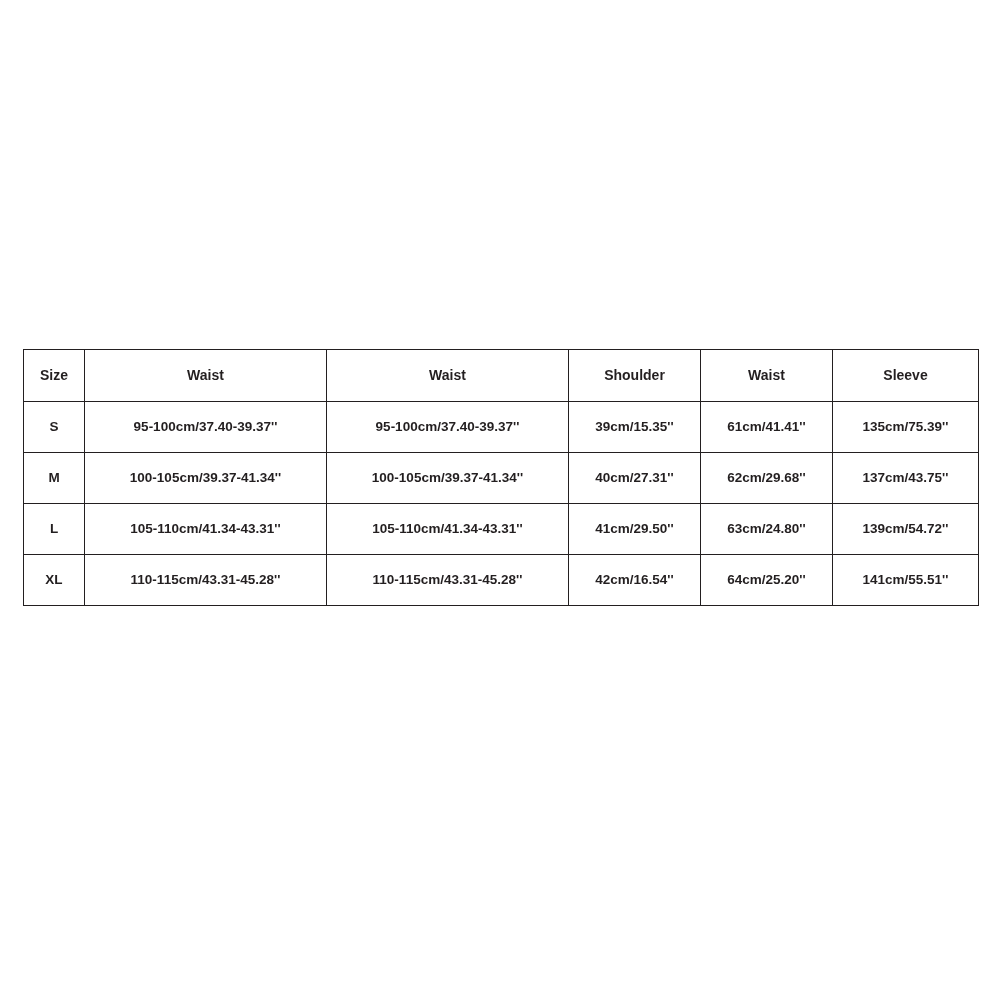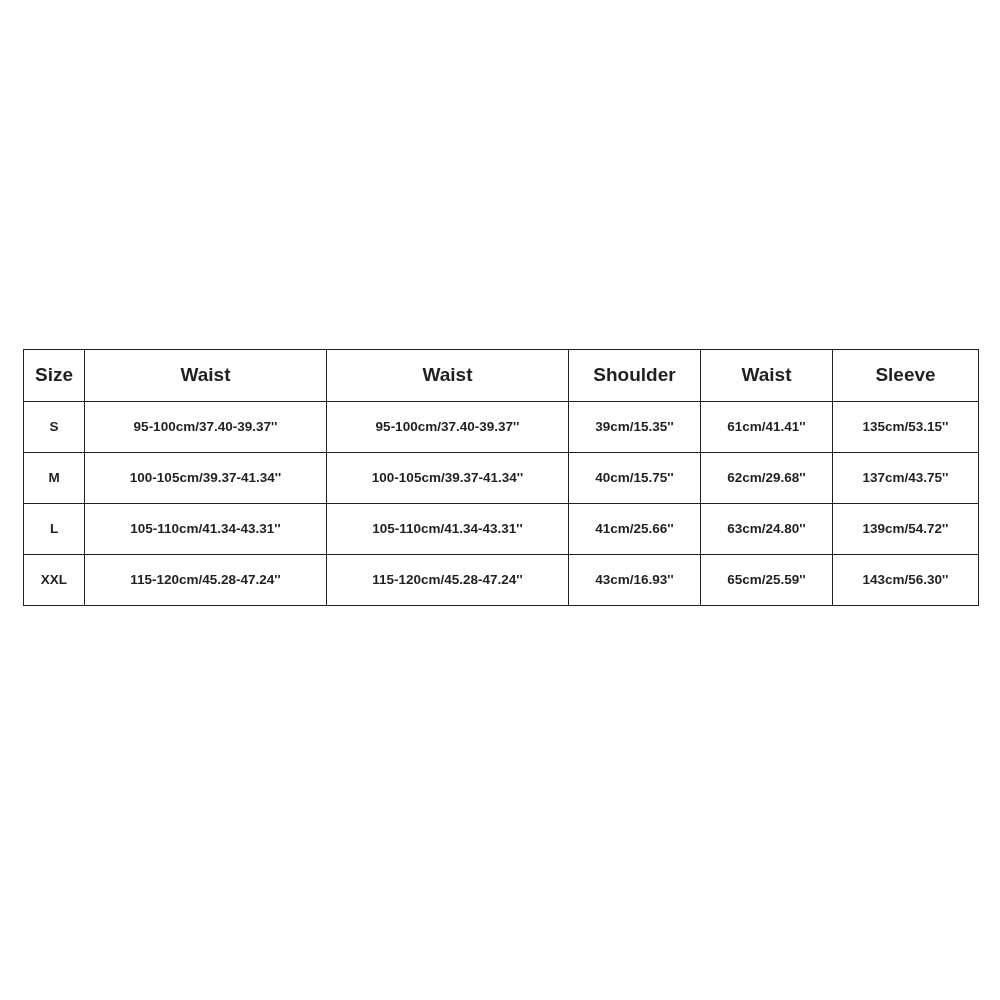--- a/index.html
+++ b/index.html
@@ -35,21 +35,21 @@
     vertical-align: middle;
     color: #231f20;
     font-weight: bold;
     font-size: 13.5px;
     padding: 0;
     height: 50px;
     line-height: 1.1;
   }
   table.size-chart thead th {
     height: 51px;
-    font-size: 19px;
+    font-size: 14px;
   }
   col.c-size    { width: 61px; }
   col.c-bust    { width: 242px; }
   col.c-waist   { width: 242px; }
   col.c-shoulder{ width: 132px; }
   col.c-sleeve  { width: 132px; }
   col.c-length  { width: 146px; }
 
   td.cell-size { font-size: 14px; }
 </style>
@@ -78,43 +78,43 @@
           <th>Sleeve</th>
         </tr>
       </thead>
       <tbody>
         <tr>
           <td class="cell-size">S</td>
           <td>95-100cm/37.40-39.37''</td>
           <td>95-100cm/37.40-39.37''</td>
           <td>39cm/15.35''</td>
           <td>61cm/41.41''</td>
-          <td>135cm/53.15''</td>
+          <td>135cm/75.39''</td>
         </tr>
         <tr>
           <td class="cell-size">M</td>
           <td>100-105cm/39.37-41.34''</td>
           <td>100-105cm/39.37-41.34''</td>
-          <td>40cm/15.75''</td>
+          <td>40cm/27.31''</td>
           <td>62cm/29.68''</td>
           <td>137cm/43.75''</td>
         </tr>
         <tr>
           <td class="cell-size">L</td>
           <td>105-110cm/41.34-43.31''</td>
           <td>105-110cm/41.34-43.31''</td>
-          <td>41cm/25.66''</td>
+          <td>41cm/29.50''</td>
           <td>63cm/24.80''</td>
           <td>139cm/54.72''</td>
         </tr>
         <tr>
-          <td class="cell-size">XXL</td>
-          <td>115-120cm/45.28-47.24''</td>
-          <td>115-120cm/45.28-47.24''</td>
-          <td>43cm/16.93''</td>
-          <td>65cm/25.59''</td>
-          <td>143cm/56.30''</td>
+          <td class="cell-size">XL</td>
+          <td>110-115cm/43.31-45.28''</td>
+          <td>110-115cm/43.31-45.28''</td>
+          <td>42cm/16.54''</td>
+          <td>64cm/25.20''</td>
+          <td>141cm/55.51''</td>
         </tr>
       </tbody>
     </table>
   </div>
 
 </div>
 
 </body></html>

